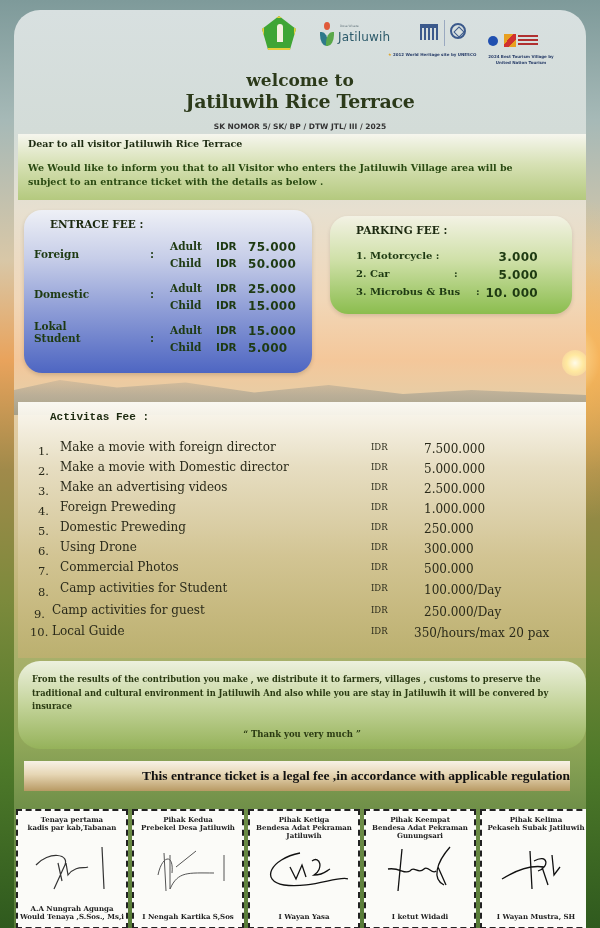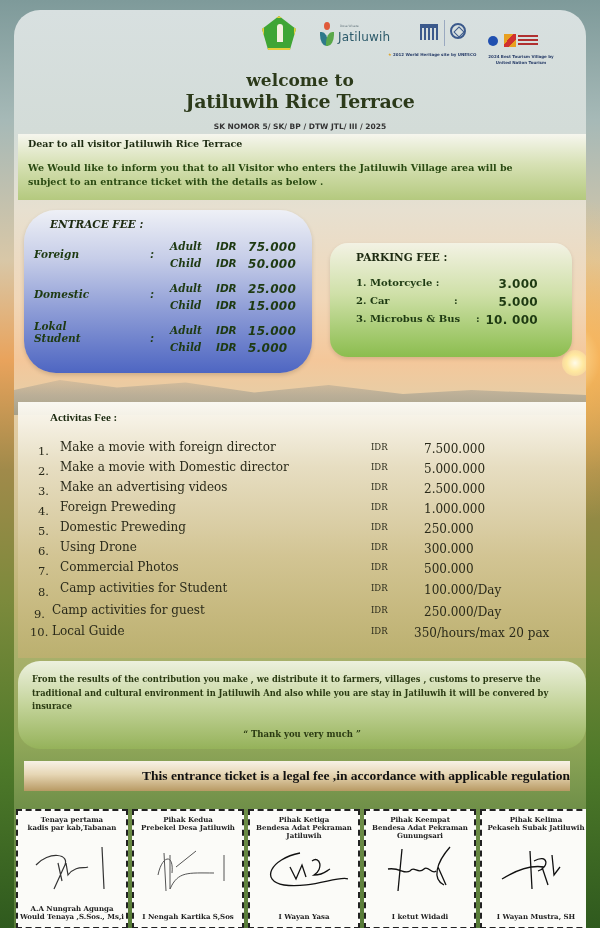--- a/index.html
+++ b/index.html
@@ -117,24 +117,23 @@
     font-weight: bold; font-size: 9.5px; color: #1c2a10;
   }
   .intro .body {
     position: absolute; left: 10px; top: 27px; width: 520px; font-family: "DejaVu Serif", serif;
     font-weight: bold; font-size: 9.5px; line-height: 14px; color: #2a4a12;
   }
 
   
   .entrance {
     position: absolute; left: 10px; top: 200px; width: 288px; height: 163px;
-    border-radius: 32px;
+    border-radius: 18px;
     background: linear-gradient(180deg, #eef0f6 0%, #c6cde8 30%, #8d9cd6 62%, #4e66c2 100%);
     box-shadow: 0 2px 4px rgba(0,0,0,0.15);
-    font-style: italic;
   }
   .entrance .heading {
     position: absolute; left: 26px; top: 8px; font-family: "DejaVu Serif", serif;
     font-weight: bold; font-size: 10.5px; color: #1c2a10;
   }
   .fee-group { position: absolute; left: 0; width: 288px; height: 40px; }
   .fee-group .cat {
     position: absolute; left: 10px; font-family: "DejaVu Serif", serif; font-weight: bold;
     font-size: 10.5px; color: #1e3a12; line-height: 12px;
   }
@@ -150,25 +149,24 @@
     position: absolute; left: 192px; font-family: "DejaVu Sans", sans-serif; font-weight: bold;
     font-size: 10.5px; color: #1e3a12;
   }
   .fee-row .amt {
     position: absolute; left: 224px; font-family: "DejaVu Sans", sans-serif; font-weight: bold;
     font-size: 12px; color: #1e3a12; letter-spacing: 0.3px;
   }
 
   
   .parking {
-    position: absolute; left: 316px; top: 206px; width: 242px; height: 114px;
+    position: absolute; left: 316px; top: 206px; width: 242px; height: 98px;
     border-radius: 18px;
     background: linear-gradient(180deg, #f3f2e4 0%, #cfe0a8 45%, #8bbd4e 100%);
     box-shadow: 0 2px 4px rgba(0,0,0,0.12);
-    margin-top: 27px;
   }
   .parking .heading {
     position: absolute; left: 26px; top: 8px; font-family: "DejaVu Serif", serif;
     font-weight: bold; font-size: 10.5px; color: #1c2a10;
   }
   .park-row { position: absolute; left: 0; width: 242px; height: 16px; padding-left: 24px; }
   .park-row .label {
     position: absolute; left: 26px; font-family: "DejaVu Serif", serif; font-weight: bold;
     font-size: 10px; color: #1e3a12; white-space: nowrap;
   }
@@ -179,21 +177,21 @@
     position: absolute; right: 34px; font-family: "DejaVu Sans", sans-serif; font-weight: bold;
     font-size: 12px; color: #1e3a12; letter-spacing: 0.3px;
   }
 
   
   .activities {
     position: absolute; left: 4px; top: 392px; width: 568px; height: 256px;
     background: linear-gradient(180deg, rgba(252,250,244,0.97) 0%, rgba(232,224,198,0.9) 25%, rgba(212,198,150,0.85) 60%, rgba(190,176,112,0.85) 100%);
   }
   .activities .heading {
-    position: absolute; left: 32px; top: 9px; font-family: Liberation Serif, serif;
+    position: absolute; left: 32px; top: 9px; font-family: Liberation Mono, monospace;
     font-weight: bold; font-size: 11px; color: #1c2a10;
   }
   .act-row { position: absolute; left: 0; width: 568px; height: 20px; }
   .act-row .num {
     position: absolute; left: 20px; top: 4px; font-family: "DejaVu Serif", serif;
     font-size: 11.5px; color: #2a2a1a;
   }
   .act-row .name {
     position: absolute; left: 42px; top: 0; font-family: "DejaVu Serif", serif;
     font-size: 12px; color: #2a2a1a; white-space: nowrap;

